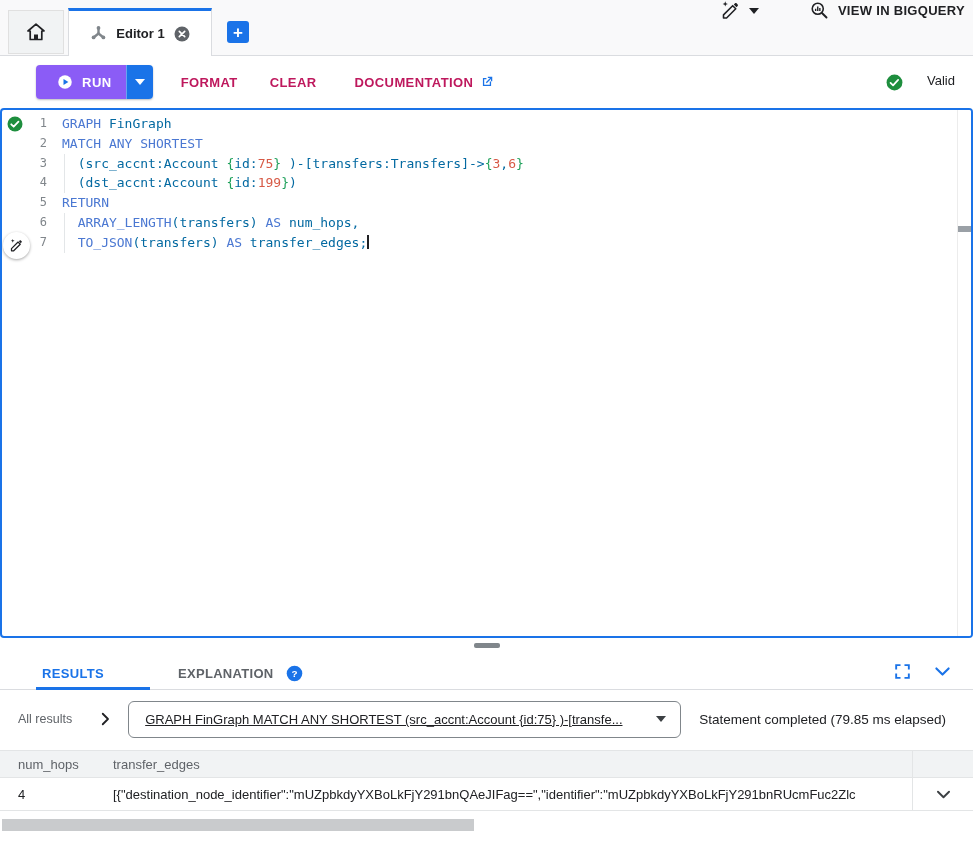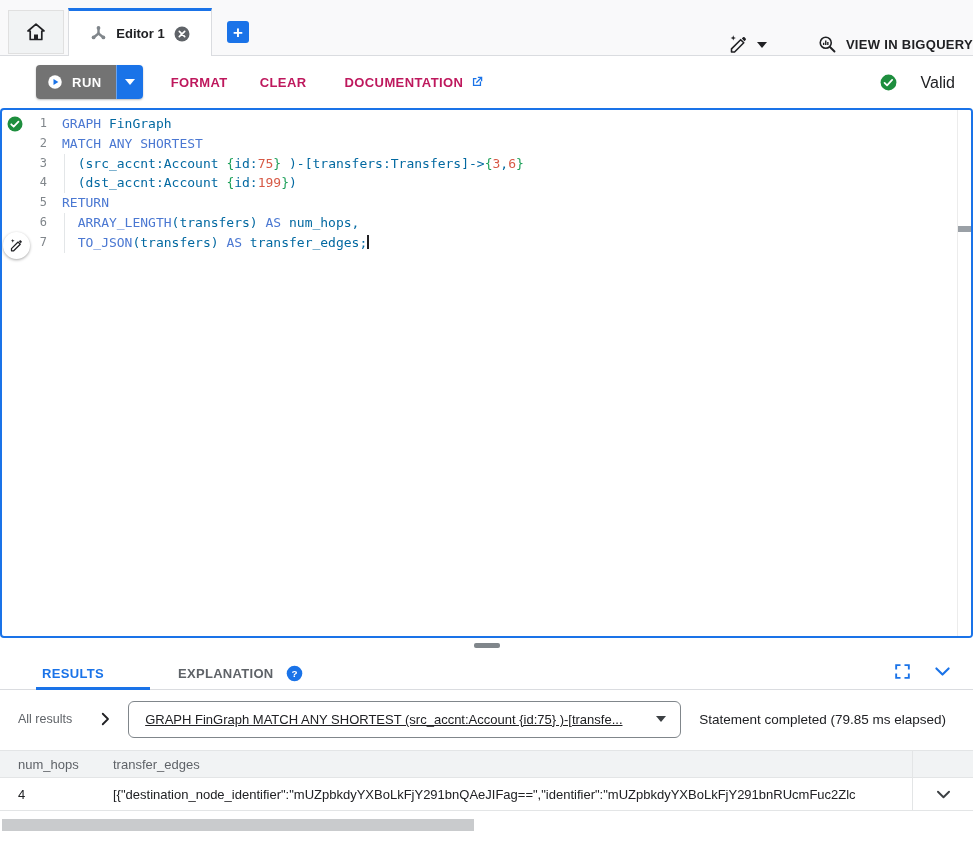--- a/index.html
+++ b/index.html
@@ -10,36 +10,36 @@
   .tabstrip { position: relative; height: 56px; background: #f9f9fa; border-bottom: 1px solid #dadce0; }
   .home-btn { position: absolute; left: 8px; top: 10px; width: 56px; height: 44px;
               background: #f1f3f4; border: 1px solid #e0e0e0; display: flex; align-items: center; justify-content: center; cursor: pointer; }
   .editor-tab { position: absolute; left: 68px; top: 8px; width: 144px; height: 48px; background: #fff;
                 border-left: 1px solid #dadce0; border-right: 1px solid #dadce0; border-top: 3px solid #1a73e8;
                 display: flex; align-items: center; justify-content: center; gap: 8px; z-index: 2; cursor: pointer; }
   .editor-tab .tab-label { font-size: 13px; font-weight: 700; color: #202124; }
   .add-tab { position: absolute; left: 227px; top: 21px; width: 22px; height: 22px; background: #1a73e8;
              border-radius: 3px; color: #fff; display: flex; align-items: center; justify-content: center;
              font-size: 17px; font-weight: 700; line-height: 1; cursor: pointer; }
-  .strip-right { position: absolute; right: 0; top: 0; height: 55px; display: flex; align-items: flex-end; gap: 50px; }
+  .strip-right { position: absolute; right: 8px; top: 0; height: 55px; display: flex; align-items: flex-start; gap: 50px; }
   .assist-btn { display: flex; align-items: center; gap: 8px; cursor: pointer; }
   .vib-btn { display: flex; align-items: center; gap: 8px; cursor: pointer; font-size: 13px; font-weight: 700;
              letter-spacing: .3px; color: #202124; }
 
   
   .toolbar { height: 52px; background: #fff; display: flex; align-items: center; padding: 0 18px 0 36px; }
   .run-split { display: flex; height: 34px; border-radius: 4px; overflow: hidden; box-shadow: 0 1px 2px rgba(60,64,67,.35); }
-  .run-main { background: #737373; color: #fff; display: flex; align-items: center; gap: 8px; padding: 0 14px 0 10px;
+  .run-main { background: #8b5cf6; color: #fff; display: flex; align-items: center; gap: 8px; padding: 0 14px 0 20px;
               font-size: 13px; font-weight: 700; letter-spacing: .5px; cursor: pointer; }
   .run-caret { background: #1a73e8; border-left: 1px solid rgba(255,255,255,.35); width: 27px;
                display: flex; align-items: center; justify-content: center; cursor: pointer; }
   .tbar-link { color: #be185d; font-size: 13px; font-weight: 700; letter-spacing: .4px; cursor: pointer;
                display: flex; align-items: center; gap: 7px; }
   .ml28 { margin-left: 28px; } .ml32 { margin-left: 32px; } .ml38 { margin-left: 38px; }
-  .valid-box { margin-left: auto; display: flex; align-items: flex-end; gap: 23px; font-size: 16px; color: #202124; }
+  .valid-box { margin-left: auto; display: flex; align-items: flex-start; gap: 23px; font-size: 13px; color: #202124; }
 
   
   .editor { position: relative; height: 530px; border: 2px solid #1a73e8; border-radius: 4px; background: #fff; overflow: hidden; }
   .ed-inner { display: flex; padding-top: 4px; height: 100%; }
   .gutter { width: 45px; flex: none; text-align: right; }
   .gutter .ln { height: 19.8px; line-height: 19.8px; font-family: "DejaVu Sans Mono", monospace;
                 font-size: 12px; color: #80868b; padding-right: 0; }
   .code-col { flex: 1; padding-left: 15px; position: relative; }
   .code-line { height: 19.8px; line-height: 19.8px; font-family: "DejaVu Sans Mono", monospace;
                font-size: 13px; white-space: pre; color: #202124; position: relative; }

